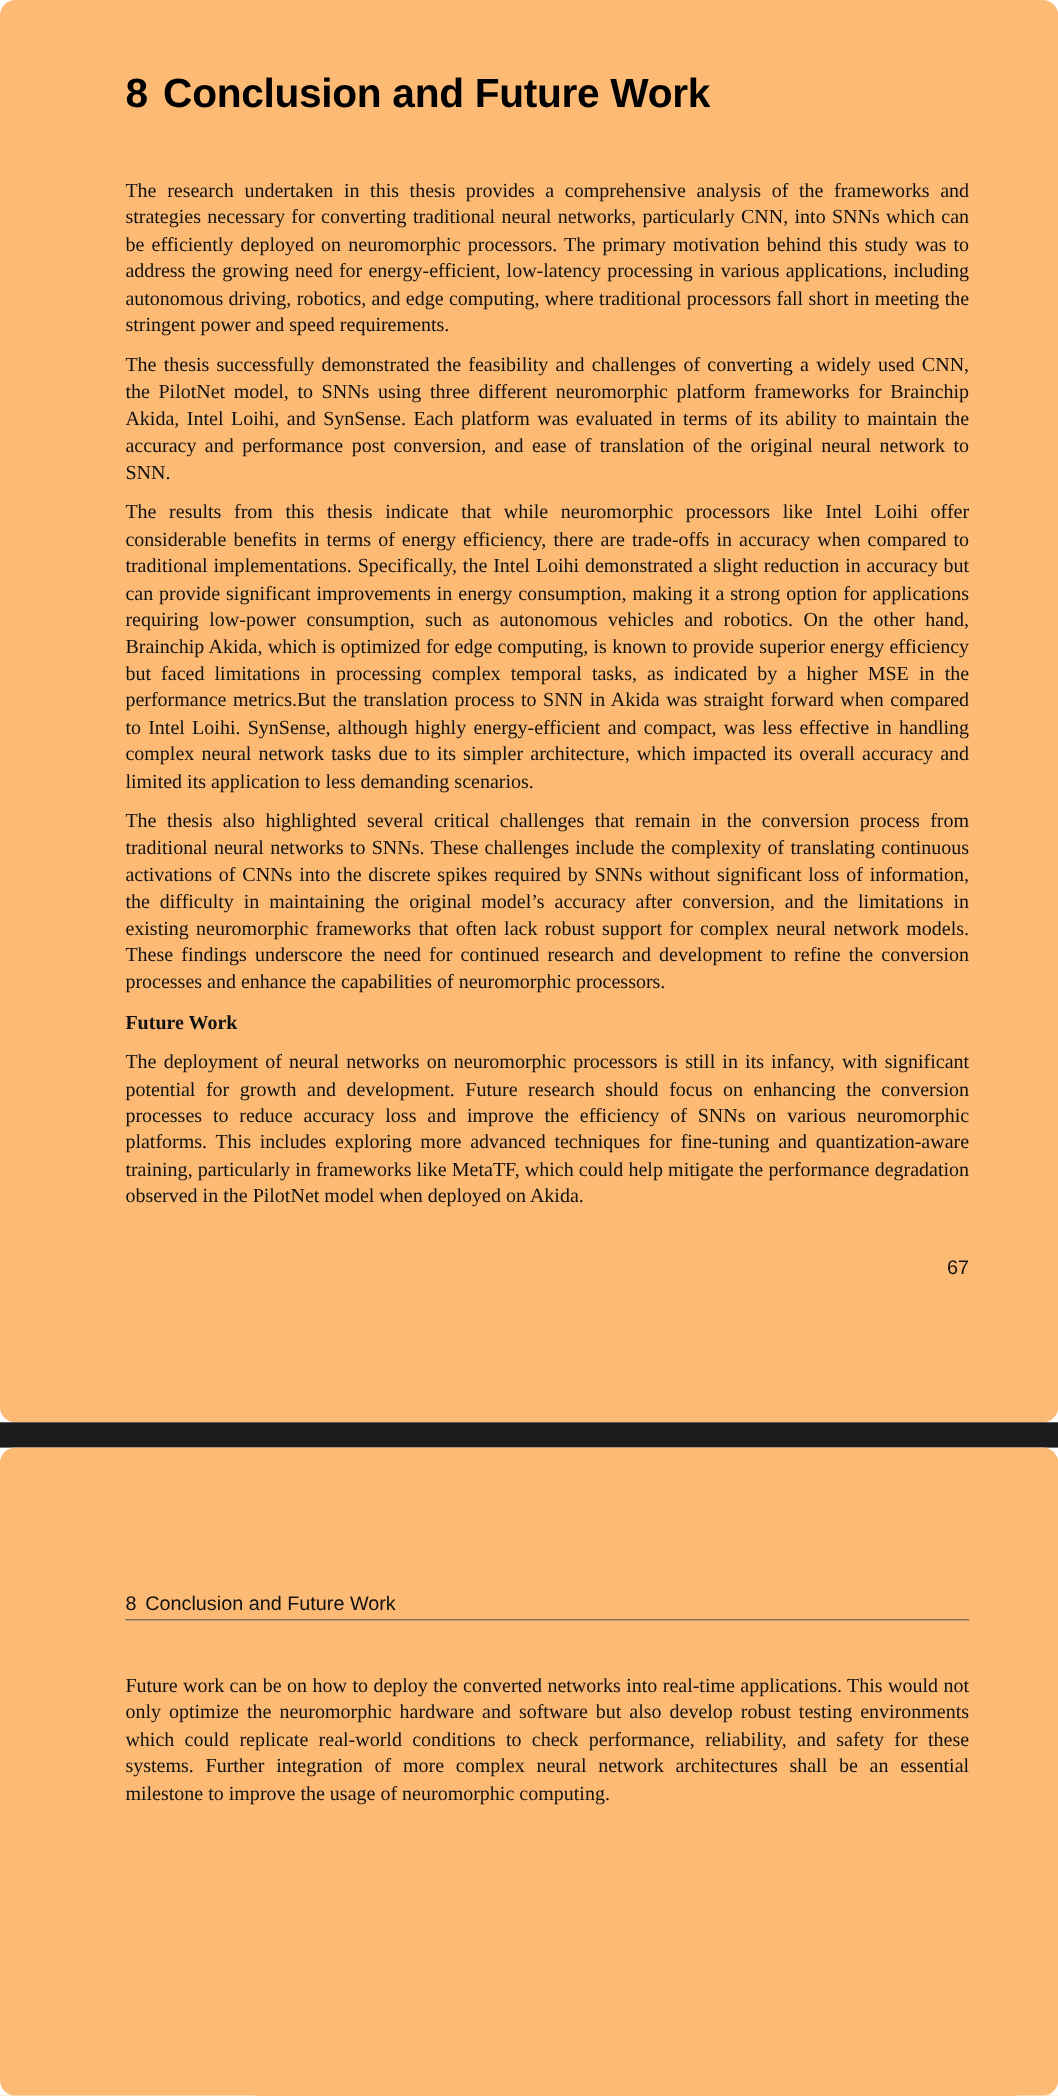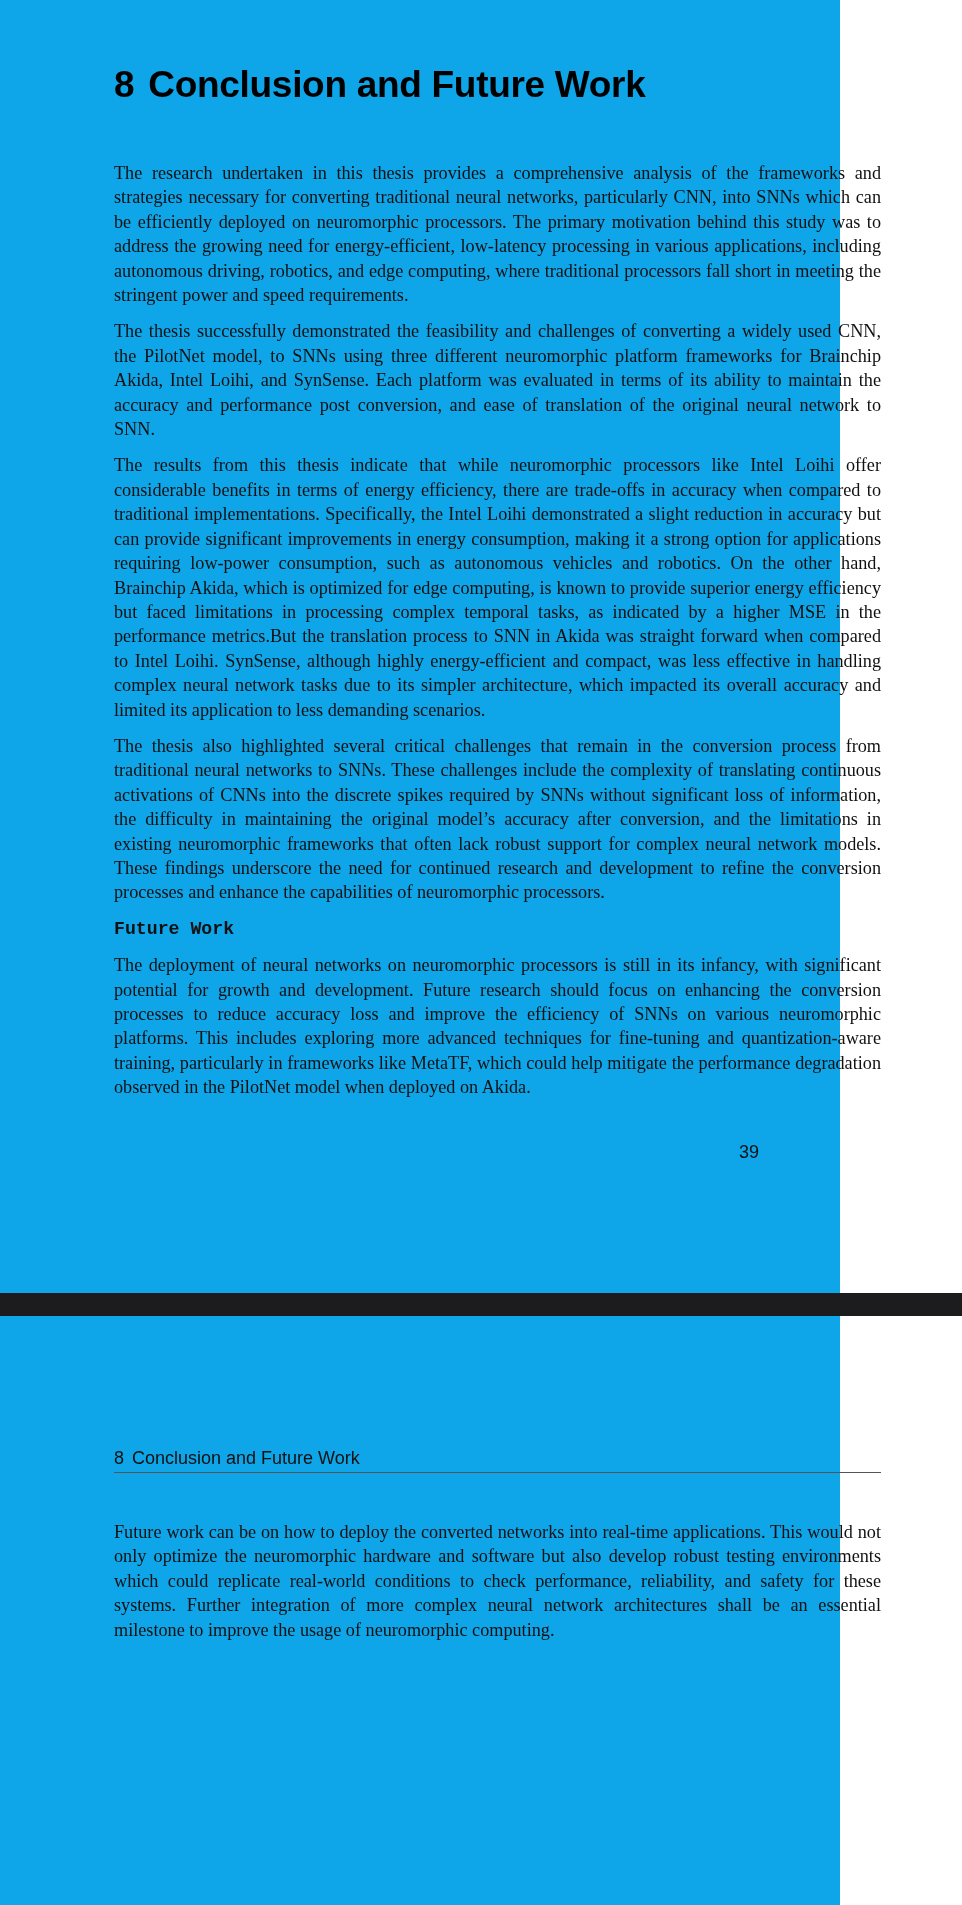--- a/index.html
+++ b/index.html
@@ -1,33 +1,33 @@
 <!DOCTYPE html>
 <html><head>
 <meta charset="utf-8">
 <style>
   html, body { margin: 0; padding: 0; background: #ffffff; }
   body { width: 962px; height: 1905px; position: relative; overflow: hidden; }
-  .page { position: absolute; left: 0; width: 840px; background: #0ea5e9; }
+  .page { position: absolute; left: 0; width: 962px; background: #fdba74; border-radius: 14px; }
   .page1 { top: 0; height: 1293px; }
   .sep { position: absolute; top: 1293px; left: 0; width: 962px; height: 23px; background: #1c1c1e; }
   .page2 { top: 1316px; height: 589px; }
   .col { position: absolute; left: 114px; width: 767px; }
   .chap-title {
     font-family: "Liberation Sans", sans-serif; font-weight: bold;
     font-size: 37px; color: #000; top: 64px; margin: 0; letter-spacing: -0.3px;
     white-space: nowrap;
   }
   .chap-title .num { margin-right: 14px; }
   .body-text {
     font-family: "Liberation Serif", serif; font-size: 18.2px; line-height: 24.4px;
     color: #111; text-align: justify; margin: 0;
   }
   .p { margin: 0 0 12px 0; }
-  .subhead { font-family: Liberation Mono, monospace; font-weight: bold; font-size: 18.2px; margin: 0 0 12px 0; color: #111; }
+  .subhead { font-family: Liberation Serif, serif; font-weight: bold; font-size: 18.2px; margin: 0 0 12px 0; color: #111; }
   .pagenum { position: absolute; top: 1142px; right: 81px; font-family: "Liberation Sans", sans-serif; font-size: 18px; color: #111; }
   .running-head {
     position: absolute; left: 114px; width: 767px; top: 132px;
     font-family: "Liberation Sans", sans-serif; font-size: 18px; color: #111;
     border-bottom: 1px solid #555; padding-bottom: 3px;
   }
   .running-head .num { margin-right: 8px; }
 </style>
 </head>
 <body>
@@ -39,21 +39,21 @@
 
   <div class="col body-text" style="top:161px;">
     <p class="p">The research undertaken in this thesis provides a comprehensive analysis of the frameworks and strategies necessary for converting traditional neural networks, particularly CNN, into SNNs which can be efficiently deployed on neuromorphic processors.  The primary motivation behind this study was to address the growing need for energy-efficient, low-latency processing in various applications, including autonomous driving, robotics, and edge computing, where traditional processors fall short in meeting the stringent power and speed requirements.</p>
     <p class="p">The thesis successfully demonstrated the feasibility and challenges of converting a widely used CNN, the PilotNet model, to SNNs using three different neuromorphic platform frameworks for Brainchip Akida, Intel Loihi, and SynSense.  Each platform was evaluated in terms of its ability to maintain the accuracy and performance post conversion, and ease of translation of the original neural network to SNN.</p>
     <p class="p">The results from this thesis indicate that while neuromorphic processors like Intel Loihi offer considerable benefits in terms of energy efficiency, there are trade-offs in accuracy when compared to traditional implementations.  Specifically, the Intel Loihi demonstrated a slight reduction in accuracy but can provide significant improvements in energy consumption, making it a strong option for applications requiring low-power consumption, such as autonomous vehicles and robotics. On the other hand, Brainchip Akida, which is optimized for edge computing, is known to provide superior energy efficiency but faced limitations in processing complex temporal tasks, as indicated by a higher MSE in the performance metrics.But the translation process to SNN in Akida was straight forward when compared to Intel Loihi.  SynSense, although highly energy-efficient and compact, was less effective in handling complex neural network tasks due to its simpler architecture, which impacted its overall accuracy and limited its application to less demanding scenarios.</p>
     <p class="p">The thesis also highlighted several critical challenges that remain in the conversion process from traditional neural networks to SNNs.  These challenges include the complexity of translating continuous activations of CNNs into the discrete spikes required by SNNs without significant loss of information, the difficulty in maintaining the original model’s accuracy after conversion, and the limitations in existing neuromorphic frameworks that often lack robust support for complex neural network models.  These findings underscore the need for continued research and development to refine the conversion processes and enhance the capabilities of neuromorphic processors.</p>
     <p class="subhead">Future Work</p>
     <p class="p">The deployment of neural networks on neuromorphic processors is still in its infancy, with significant potential for growth and development.  Future research should focus on enhancing the conversion processes to reduce accuracy loss and improve the efficiency of SNNs on various neuromorphic platforms.  This includes exploring more advanced techniques for fine-tuning and quantization-aware training, particularly in frameworks like MetaTF, which could help mitigate the performance degradation observed in the PilotNet model when deployed on Akida.</p>
   </div>
 
-  <div class="pagenum">39</div>
+  <div class="pagenum">67</div>
 </div>
 
 <div class="sep"></div>
 
 <div class="page page2">
   <div class="running-head">
     <span class="num">8</span><span>Conclusion and Future Work</span>
   </div>
   <div class="col body-text" style="top:204px;">
     <p class="p">Future work can be on how to deploy the converted networks into real-time applications.  This would not only optimize the neuromorphic hardware and software but also develop robust testing environments which could replicate real-world conditions to check performance, reliability, and safety for these systems.  Further integration of more complex neural network architectures shall be an essential milestone to improve the usage of neuromorphic computing.</p>

